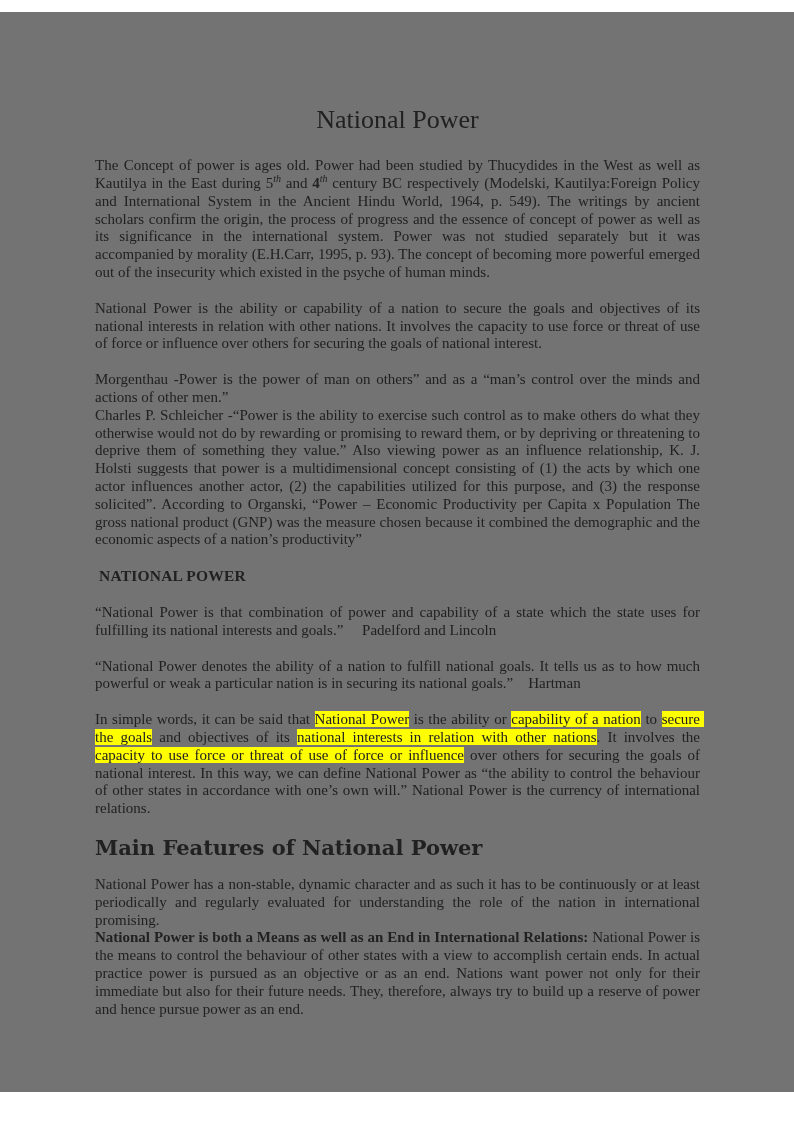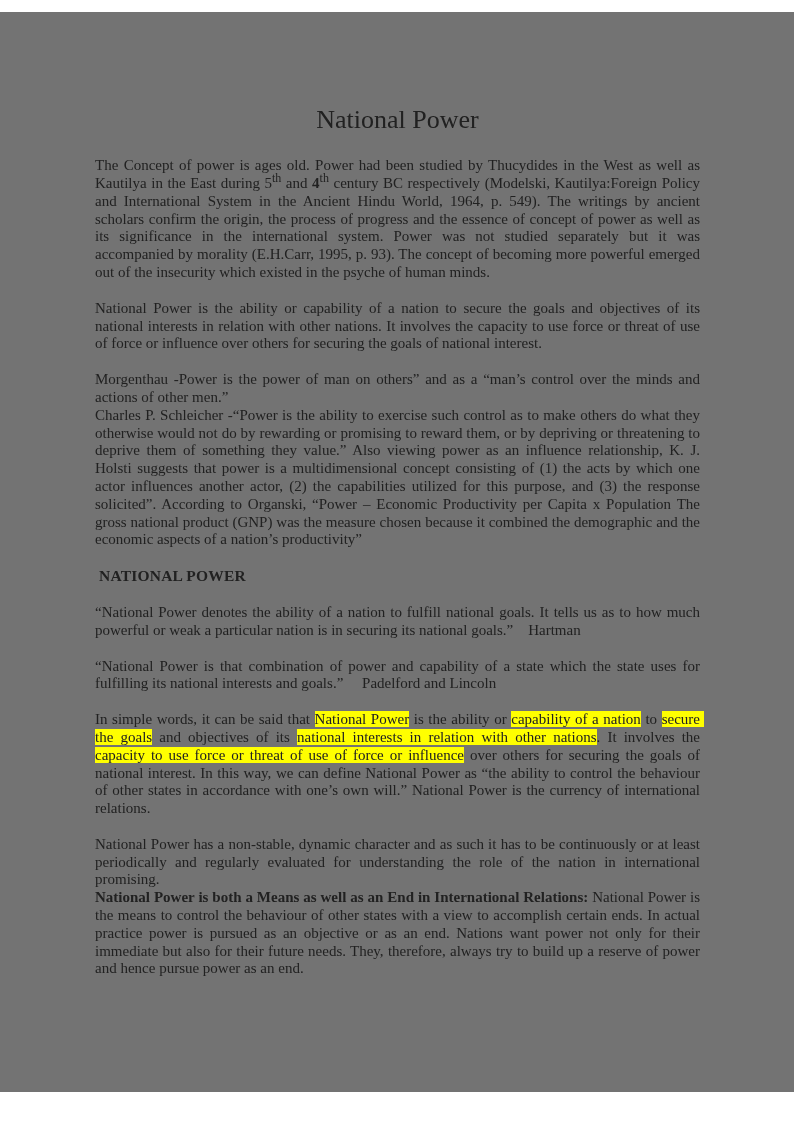--- a/index.html
+++ b/index.html
@@ -42,41 +42,43 @@
     letter-spacing: 0.2px;
   }
   h2.heading2 {
     font-family: "DejaVu Serif", serif;
     font-size: 21px;
     font-weight: 700;
     margin: 4px 0 16px 0;
     line-height: 1.15;
   }
   sup.sup {
-    font-size: 12px;
+    font-size: 10px;
     line-height: 0;
     vertical-align: super;
+    font-style: italic;
   }
   b.bold { font-weight: 700; }
   mark.hl {
     background: #ffff00;
     color: inherit;
     padding: 0;
   }
 </style>
 </head>
 <body>
 
 <div class="page">
   <div>
       <h1 class="blk title"><span>National Power</span></h1>
       <p class="blk paragraph"><span>The Concept of power is ages old. Power had been studied by Thucydides in the West as well as Kautilya in the East during 5</span><sup class="sup">th</sup><span> and </span><b class="bold">4</b><sup class="sup">th</sup><span> century BC respectively (Modelski, Kautilya:Foreign Policy and International System in the Ancient Hindu World, 1964, p. 549). The writings by ancient scholars confirm the origin, the process of progress and the essence of concept of power as well as its significance in the international system. Power was not studied separately but it was accompanied by morality (E.H.Carr, 1995, p. 93). The concept of becoming more powerful emerged out of the insecurity which existed in the psyche of human minds.</span></p>
       <p class="blk paragraph"><span>National Power is the ability or capability of a nation to secure the goals and objectives of its national interests in relation with other nations. It involves the capacity to use force or threat of use of force or influence over others for securing the goals of national interest.</span></p>
       <p class="blk paragraph"><span>Morgenthau -Power is the power of man on others” and as a “man’s control over the minds and actions of other men.”
 Charles P. Schleicher -“Power is the ability to exercise such control as to make others do what they otherwise would not do by rewarding or promising to reward them, or by depriving or threatening to deprive them of something they value.” Also viewing power as an influence relationship, K. J. Holsti suggests that power is a multidimensional concept consisting of (1) the acts by which one actor influences another actor, (2) the capabilities utilized for this purpose, and (3) the response solicited”. According to Organski, “Power – Economic Productivity per Capita x Population The gross national product (GNP) was the measure chosen because it combined the demographic and the economic aspects of a nation’s productivity”</span></p>
       <h3 class="blk heading1"><span> NATIONAL POWER</span></h3>
+      <p class="blk paragraph"><span>“National Power is that combination of power and capability of a state which the state uses for fulfilling its national interests and goals.”     Padelford and Lincoln</span></p>
       <p class="blk paragraph"><span>“National Power denotes the ability of a nation to fulfill national goals. It tells us as to how much powerful or weak a particular nation is in securing its national goals.”    Hartman</span></p>
-      <p class="blk paragraph"><span>“National Power is that combination of power and capability of a state which the state uses for fulfilling its national interests and goals.”     Padelford and Lincoln</span></p>
       <p class="blk paragraph"><span>In simple words, it can be said that </span><mark class="hl">National Power</mark><span> is the ability or </span><mark class="hl">capability of a nation</mark><span> to </span><mark class="hl">secure the goals</mark><span> and objectives of its </span><mark class="hl">national interests in relation with other nations</mark><span>. It involves the </span><mark class="hl">capacity to use force or threat of use of force or influence</mark><span> over others for securing the goals of national interest. In this way, we can define National Power as “the ability to control the behaviour of other states in accordance with one’s own will.” National Power is the currency of international relations.</span></p>
+      <h2 class="blk heading2"><span>Main Features of National Power</span></h2>
       <p class="blk paragraph no-gap"><span>National Power has a non-stable, dynamic character and as such it has to be continuously or at least periodically and regularly evaluated for understanding the role of the nation in international promising.</span></p>
       <p class="blk paragraph"><b class="bold">National Power is both a Means as well as an End in International Relations:</b><span> National Power is the means to control the behaviour of other states with a view to accomplish certain ends. In actual practice power is pursued as an objective or as an end. Nations want power not only for their immediate but also for their future needs. They, therefore, always try to build up a reserve of power and hence pursue power as an end.</span></p>
     </div>
 </div>
 
 </body></html>

